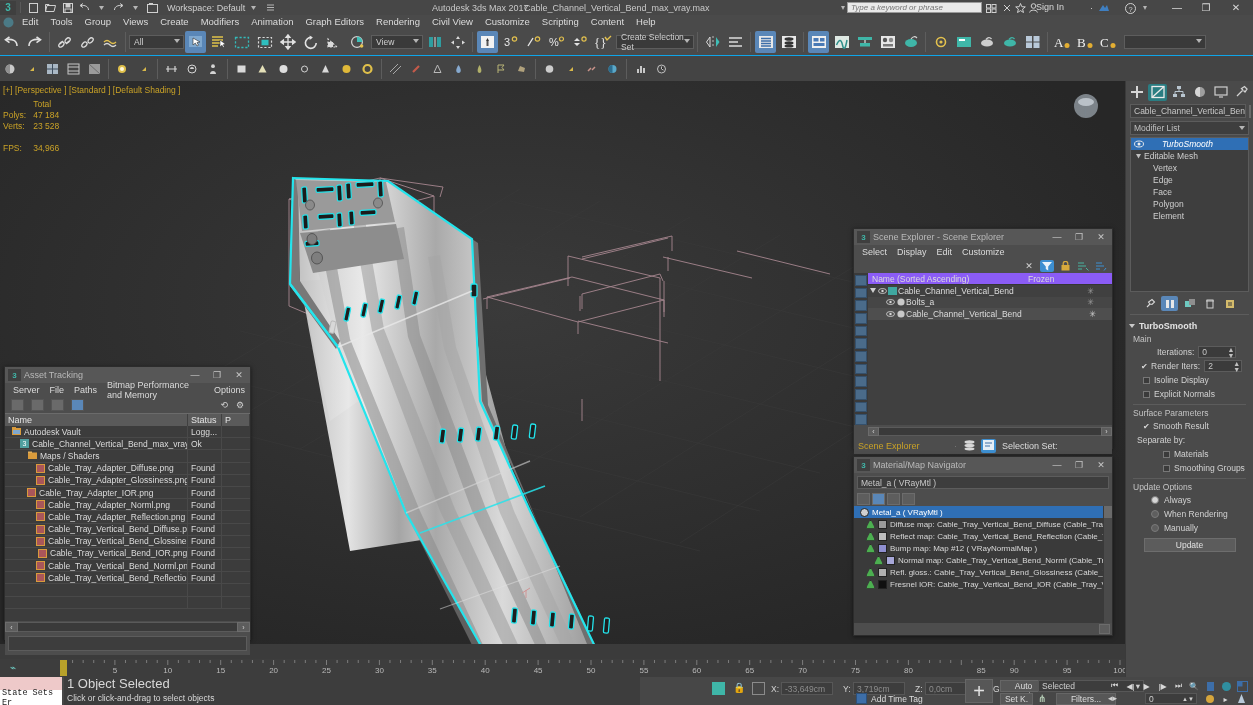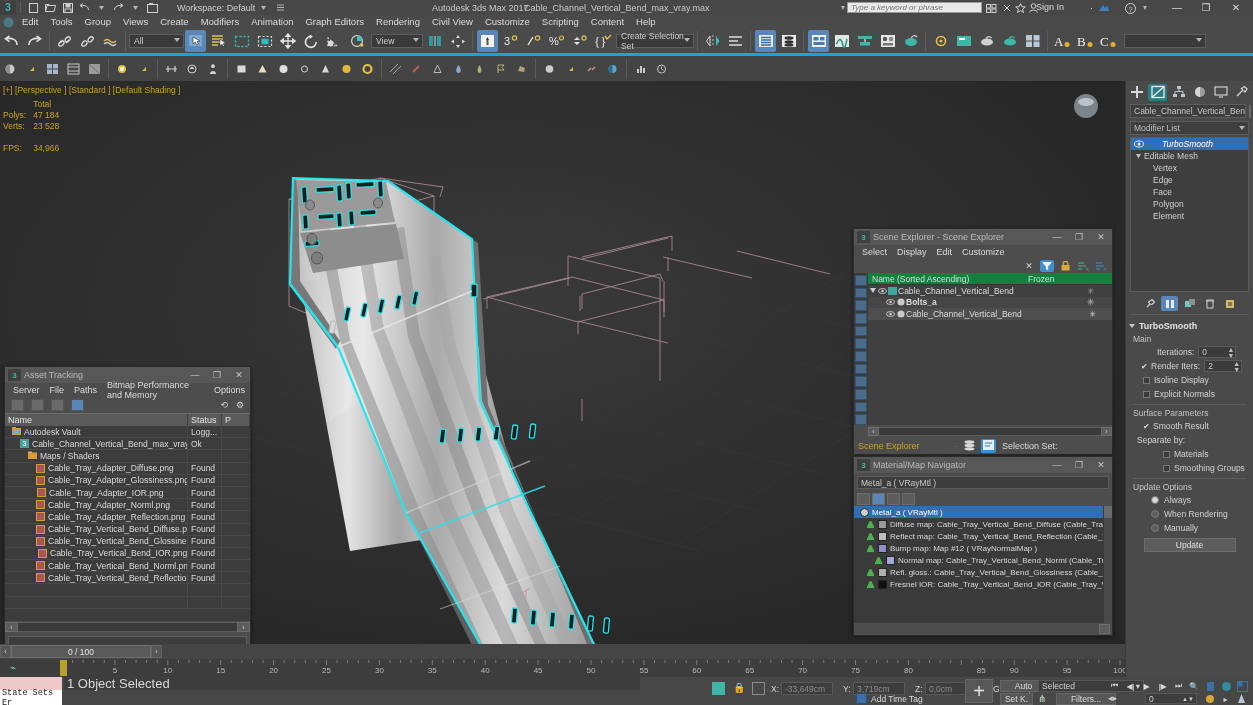--- a/index.html
+++ b/index.html
@@ -15,40 +15,40 @@
   
   .titlebar {
     position:absolute; left:0; top:0; width:1253px; height:15px;
     background:#474747; display:flex; align-items:center; font-size:9px; color:#cfcfcf;
   }
   .maxlogo { width:16px;height:14px;background:#3f3f3f;color:#3fb6a8;font-weight:bold;
              font-size:10px;display:flex;align-items:center;justify-content:center;}
   .qbtn { width:15px;height:13px;margin:0 1px;display:flex;align-items:center;justify-content:center;
           color:#d6d6d6;font-size:9px;}
   .qbtn svg{display:block}
-  .wsname { margin-left:16px; font-size:9px; color:#d0d0d0; }
+  .wsname { margin-left:6px; font-size:9px; color:#d0d0d0; }
   .tsep{width:1px;height:11px;background:#5a5a5a;margin:0 4px;}
   .ttitle{ position:absolute; left:432px; font-size:9px; color:#c9c9c9;}
   .tfile{ position:absolute; left:524px; font-size:9px; color:#c9c9c9;}
   .searchbox{position:absolute; left:847px; top:2px; width:135px;height:11px;background:#e9e9e9;
      border:1px solid #9a9a9a; color:#7d7d7d; font-style:italic; font-size:8px; padding-left:3px;line-height:10px;}
   .tricon{position:absolute;top:2px;width:13px;height:12px;display:flex;align-items:center;justify-content:center;color:#d6d6d6}
   .signin{position:absolute;left:1036px;top:2px;font-size:9px;color:#d8d8d8}
   .winbtn{position:absolute;top:0;width:28px;height:15px;display:flex;align-items:center;justify-content:center;
           font-size:10px;color:#d8d8d8;}
 
   
   .menubar{position:absolute;left:0;top:15px;width:1253px;height:14px;background:#4a4a4a;
      display:flex;align-items:center;font-size:9.5px;color:#dcdcdc;}
   .menubar .mlogo{width:16px;height:14px;display:flex;align-items:center;justify-content:center;}
   .menubar span.mi{padding:0 6px;line-height:14px;cursor:default;}
 
   
   .toolbar{position:absolute;left:0;width:1253px;background:#4a4a4a;display:flex;align-items:center;}
-  .tb1{top:29px;height:27px;border-bottom:3px solid #0ea5e9;}
+  .tb1{top:29px;height:27px;border-bottom:1px solid #0ea5e9;}
   .tb2{top:56px;height:25px;background:#444;}
   .tbtn{width:21px;height:22px;margin:0 1px;display:flex;align-items:center;justify-content:center;
         border-radius:2px;position:relative;}
   .tbtn.act{background:#5a87b8;}
   .divider{width:1px;height:20px;background:#5d5d5d;margin:0 3px;}
   .combo{height:14px;background:#3a3a3a;border:1px solid #5d5d5d;color:#d0d0d0;font-size:8.5px;
      display:flex;align-items:center;padding-left:4px;position:relative;}
   .combo .car{position:absolute;right:3px;top:3px;border-left:3px solid transparent;border-right:3px solid transparent;
      border-top:4px solid #b5b5b5;}
   .tb2 .tbtn{width:19px;height:20px;}
@@ -135,24 +135,24 @@
 
   
   #scene{left:853px;top:228px;width:260px;height:221px;}
   .se-toolrow{height:14px;display:flex;align-items:center;justify-content:flex-end;padding-right:4px;gap:4px;background:#4d4d4d;}
   .se-tb{width:14px;height:12px;display:flex;align-items:center;justify-content:center;font-size:9px;color:#d2d2d2;border-radius:2px;}
   .se-tb.on{background:#3d8fd1;}
   .se-body{display:flex;height:152px;}
   .se-side{width:14px;background:#3a3a3a;display:flex;flex-direction:column;align-items:center;padding-top:2px;gap:2px;}
   .se-sideico{width:12px;height:12px;background:#4a6b8a;border:1px solid #35506b;}
   .se-main{flex:1;background:#404040;}
-  .se-hdr{height:12px;background:#15803d;display:flex;align-items:center;font-size:8.5px;color:#dcdcdc;
+  .se-hdr{height:12px;background:#8b5cf6;display:flex;align-items:center;font-size:8.5px;color:#dcdcdc;
      border-bottom:1px solid #353535;}
   .se-row{height:11.6px;display:flex;align-items:center;font-size:8.5px;color:#dcdcdc;}
-  .se-row.alt{background:#464646;font-weight:bold;}
+  .se-row.alt{background:#464646;}
   .se-row.sel{background:#4e4e4e;}
   .se-foot{height:13px;background:#4d4d4d;display:flex;align-items:center;}
   .se-statusbar{height:16px;background:#4d4d4d;display:flex;align-items:center;font-size:9px;}
   .se-tabname{color:#c9a227;padding-left:4px;width:100px;}
 
   
   #matnav{left:853px;top:456px;width:260px;height:180px;}
   .mn-field{margin:3px;height:13px;background:#3d3d3d;border:1px solid #5c5c5c;color:#c9c9c9;font-size:8.5px;
      display:flex;align-items:center;padding-left:3px;}
   .mn-tools{height:14px;display:flex;align-items:center;padding-left:3px;gap:2px;background:#4d4d4d;}
@@ -1245,21 +1245,21 @@
             <span class="ficon"><svg width="9" height="9">
                 <rect x="0" y="0" width="9" height="9" fill="#d99b3c"></rect>
                 <rect x="1" y="1" width="7" height="7" fill="#a9565a"></rect>
               </svg></span>
             <span>Cable_Tray_Adapter_Glossiness.png</span>
           </div>
           <div class="at-status">Found</div>
           <div class="at-p"></div>
         </div>
       <div class="at-row">
-          <div class="at-name" style="padding-left:32px">
+          <div class="at-name" style="padding-left:22px">
             <span class="ficon"><svg width="9" height="9">
                 <rect x="0" y="0" width="9" height="9" fill="#d99b3c"></rect>
                 <rect x="1" y="1" width="7" height="7" fill="#a9565a"></rect>
               </svg></span>
             <span>Cable_Tray_Adapter_IOR.png</span>
           </div>
           <div class="at-status">Found</div>
           <div class="at-p"></div>
         </div>
       <div class="at-row">
@@ -1546,25 +1546,20 @@
         </div>
       <div class="mn-vscroll">
           <div class="mn-thumb"></div>
         </div>
     </div>
     <div class="mn-foot">
       <div style="width:11px;height:10px;background:#5d5d5d;border:1px solid #6c6c6c"></div>
     </div>
   </div>
 
-  <div class="timeslider">
-    <div class="ts-arrow">‹</div>
-    <div class="ts-handle">0 / 100</div>
-    <div class="ts-arrow">›</div>
-  </div>
 
   <div class="trackbar">
     <svg class="tb-ticks" width="1125" height="18">
       <rect x="0" y="0" width="1125" height="18" fill="#3d3d3d"></rect>
       <g stroke="#8d8d8d" stroke-width="0.8" id="tickgroup">
           <line x1="62" x2="62" y1="1" y2="6"></line>
           <line x1="72.58" x2="72.58" y1="1" y2="4"></line>
           <line x1="83.16" x2="83.16" y1="1" y2="4"></line>
           <line x1="93.74" x2="93.74" y1="1" y2="4"></line>
           <line x1="104.32" x2="104.32" y1="1" y2="4"></line>
@@ -1689,20 +1684,21 @@
         <div class="tb-lbl" style="left: 1067.1px;">95</div>
         <div class="tb-lbl" style="left: 1120px;">100</div>
       </div>
     <div style="position:absolute;left:10px;top:3px;color:#6ec9c0;font-size:10px">⌁</div>
   </div>
 
   <div class="statusarea">
     <div class="ss-badge"></div>
     <div class="ss-label">State Sets Er</div>
     <div class="st-line1">1 Object Selected</div>
+    <div class="st-line2">Click or click-and-drag to select objects</div>
 
     <div class="coords">
       <div style="position:absolute;left:72px;top:5px;width:13px;height:13px;background:#3fb6a8"></div>
       <div style="position:absolute;left:93px;top:5px;color:#d4d4d4;font-size:10px">🔒</div>
       <div style="position:absolute;left:112px;top:5px;width:13px;height:13px;border:1px solid #8b8b8b"></div>
       <div class="clabel" style="left:131px">X:</div>
       <div class="cfield" style="left:141px">-33,649cm</div>
       <div class="clabel" style="left:203px">Y:</div>
       <div class="cfield" style="left:213px">3,719cm</div>
       <div class="clabel" style="left:275px">Z:</div>

